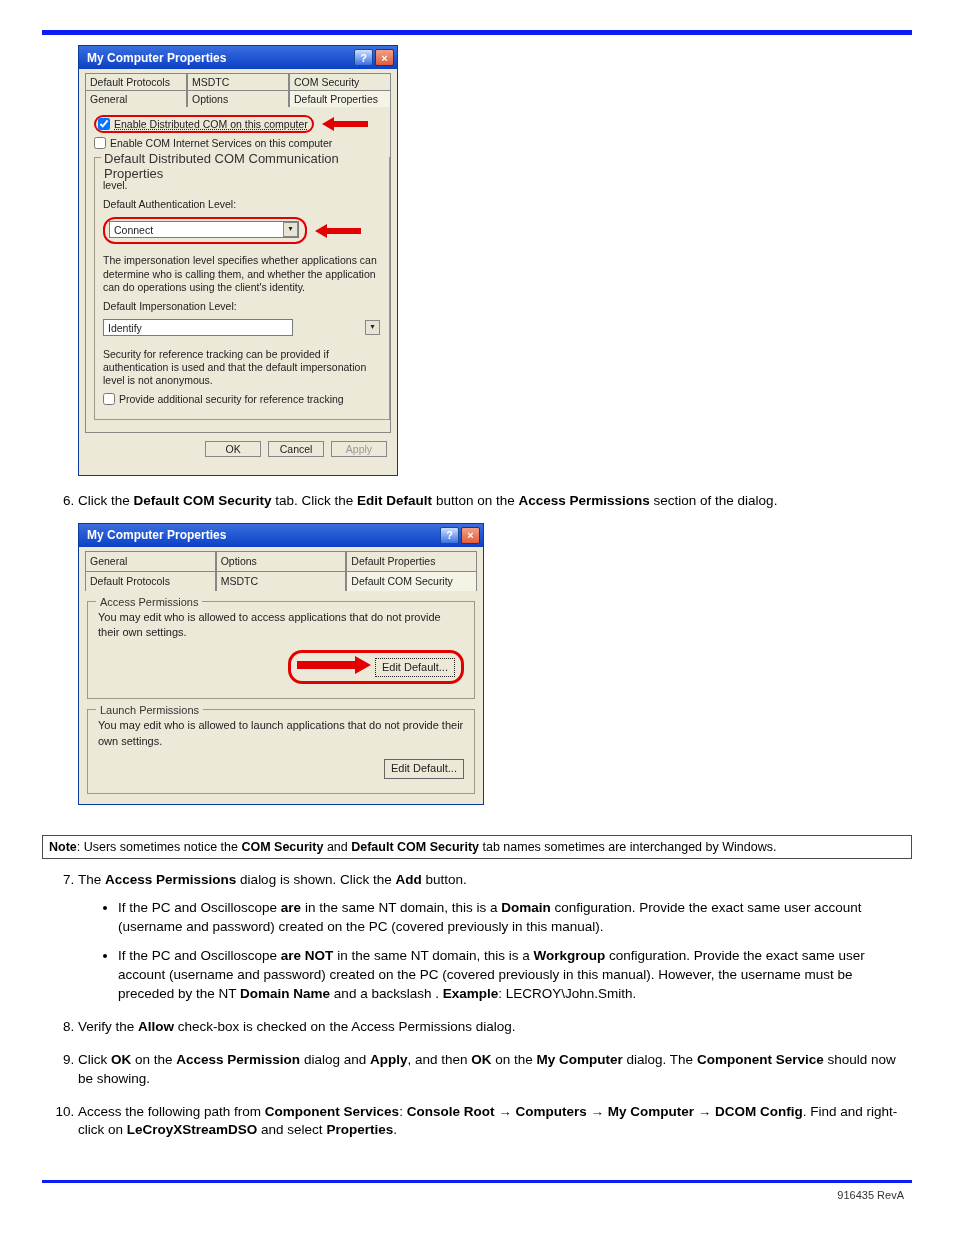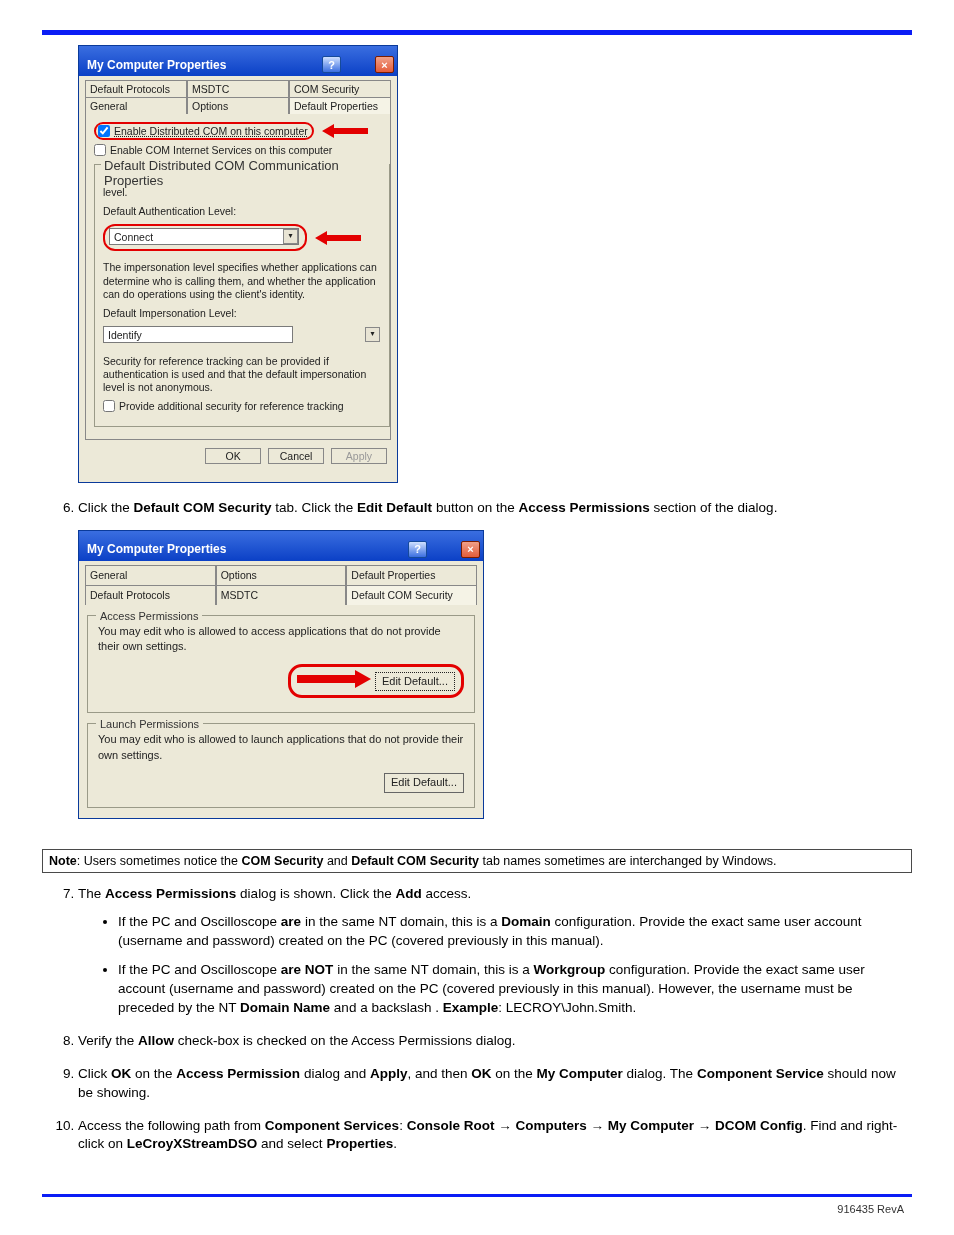--- a/index.html
+++ b/index.html
@@ -20,21 +20,21 @@
   ol.steps > li { margin-bottom: 14px; line-height: 1.4; }
   ul.sub { list-style: disc; padding-left: 40px; margin-top: 10px; }
   ul.sub > li { margin-bottom: 10px; line-height: 1.4; }
 
   span.bold { font-weight: bold; }
 
   
   .dialog { border: 1px solid #0a3a9a; background: #ece9d8; margin-bottom: 16px; display: inline-block; font-family: Tahoma, Arial, sans-serif; }
   .dialog1 { width: 320px; }
   .dialog2 { width: 406px; }
-  .titlebar { background: linear-gradient(#3a6ee0, #0b40c6); color: #fff; font-size: 12px; font-weight: bold; padding: 10px 3px 3px 8px; display: flex; align-items: center; gap: 32px; }
+  .titlebar { background: linear-gradient(#3a6ee0, #0b40c6); color: #fff; font-size: 12px; font-weight: bold; padding: 3px 3px 3px 8px; display: flex; align-items: center; }
   .titlebar .title-text { flex: 1; }
   .tbtn { width: 19px; height: 17px; background: linear-gradient(#f0a088, #e45c3a); color:#fff; border:1px solid #7a1c00; font-size:11px; display:inline-flex; align-items:center; justify-content:center; margin-left:2px; border-radius:2px; font-weight:bold; }
   .tbtn.help { background: linear-gradient(#cfe0ff,#3a6ee0); border-color:#164a9a; }
 
   .dlgbody { padding: 4px 6px 6px 6px; font-size: 10.5px; color:#222; }
 
   
   .tabs { display:flex; flex-wrap:wrap; }
   .tabrow { display:flex; width:100%; }
   .tab { flex:1; text-align:left; font-size:10.5px; padding:2px 4px; border:1px solid #888; border-bottom:none; background:#ece9d8; }
@@ -217,21 +217,21 @@
     </div>
   </li>
 </ol>
 
 <div class="notebox">
   <span class="bold">Note</span><span>: Users sometimes notice the </span><span class="bold">COM Security</span><span> and </span><span class="bold">Default COM Security</span><span> tab names sometimes are interchanged by Windows.</span>
 </div>
 
 <ol class="steps" start="7">
   <li>
-    <span>The </span><span class="bold">Access Permissions</span><span> dialog is shown. Click the </span><span class="bold">Add</span><span> access.</span>
+    <span>The </span><span class="bold">Access Permissions</span><span> dialog is shown. Click the </span><span class="bold">Add</span><span> button.</span>
     <ul class="sub">
       <li>
         <span>If the PC and Oscilloscope </span><span class="bold">are</span><span> in the same NT domain, this is a </span><span class="bold">Domain</span><span> configuration. Provide the exact same user account (username and password) created on the PC (covered previously in this manual).</span>
       </li>
       <li>
         <span>If the PC and Oscilloscope </span><span class="bold">are NOT</span><span> in the same NT domain, this is a </span><span class="bold">Workgroup</span><span> configuration. Provide the exact same user account (username and password) created on the PC (covered previously in this manual). However, the username must be preceded by the NT </span><span class="bold">Domain Name</span><span> and a backslash  . </span><span class="bold">Example</span><span>: LECROY\John.Smith.</span>
       </li>
     </ul>
   </li>
 

